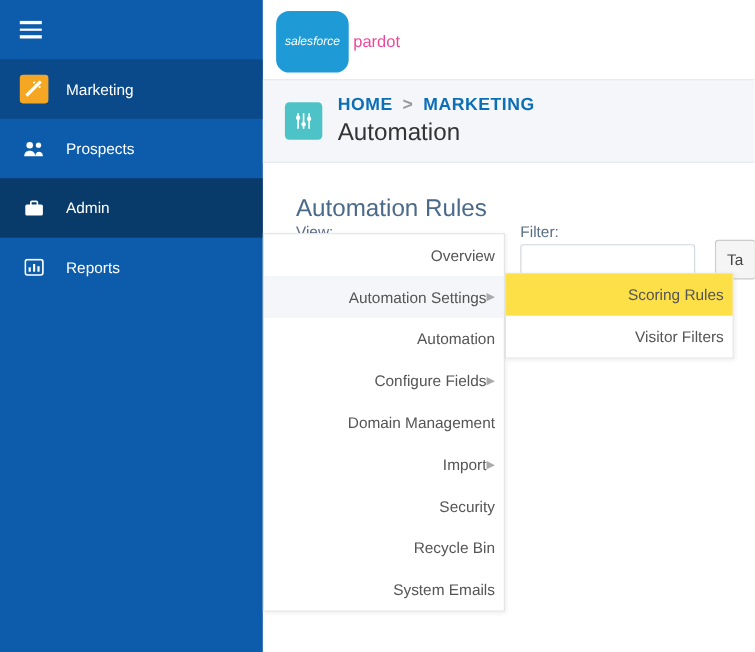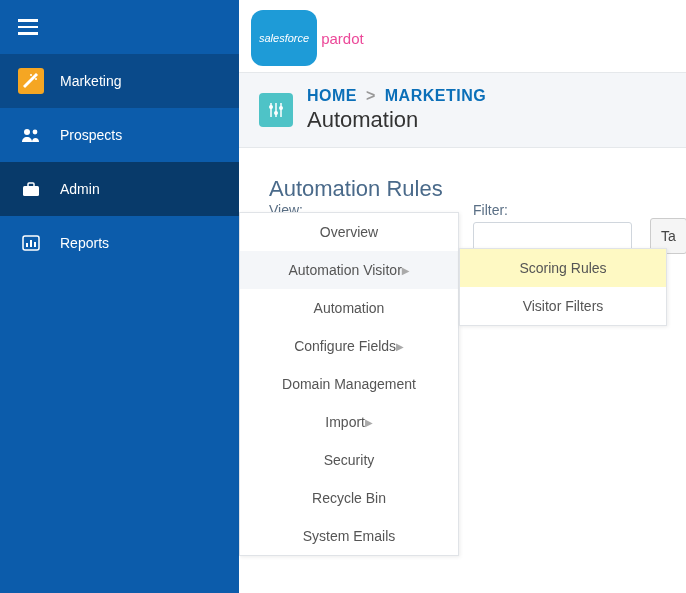--- a/index.html
+++ b/index.html
@@ -33,26 +33,26 @@
   .section-title { font-size: 22px; color: #4a6a8a; font-weight: 300; }
   .filters { display: flex; gap: 18px; }
   .filter-group { display: flex; flex-direction: column; }
   .filter-label { font-size: 14px; color: #5a6f85; margin-bottom: 4px; }
   .filter-input { border: 1px solid #d0d6dd; border-radius: 3px; height: 32px; padding: 0 8px; font-size: 14px; }
   .view-input { width: 186px; }
   .filter-input2 { width: 159px; }
   .taskbtn { border: 1px solid #ccc; background: #f5f5f5; height: 36px; padding: 0 10px; border-radius: 3px; font-size: 14px; color: #444; align-self: flex-end; }
   
   .flyout { position: absolute; top: 212px; left: 239px; width: 220px; background: #fff; border: 1px solid #e0e3e7; box-shadow: 1px 1px 4px rgba(0,0,0,0.08); z-index: 10; }
-  .flyout-item { padding: 11px 8px; font-size: 14px; color: #555; cursor: pointer; display:flex; justify-content: center; align-items: center; }
+  .flyout-item { padding: 11px 8px; font-size: 14px; color: #555; cursor: pointer; display:flex; justify-content: flex-end; align-items: center; }
   .flyout-item.hover { background: #f4f6f9; }
   .flyout-item .chev { color: #aaa; font-size: 10px; }
   
   .flyout2 { position: absolute; top: 248px; left: 459px; width: 208px; background: #fff; border: 1px solid #e0e3e7; box-shadow: 1px 1px 4px rgba(0,0,0,0.08); z-index: 11; }
-  .flyout2 .flyout-item.hover { background: #fef9c3; }
+  .flyout2 .flyout-item.hover { background: #fde047; }
   
   svg { display: block; }
 </style>
 </head>
 <body>
 
 <div class="app">
   <div class="sidebar">
     <div class="hamburger">
       <span></span>
@@ -148,21 +148,21 @@
       </div>
     </div>
   </div>
 </div>
 
 <div class="flyout">
   <div class="flyout-item">
       <span>Overview</span>
     </div>
   <div class="flyout-item hover">
-      <span>Automation Visitor</span>
+      <span>Automation Settings</span>
       <span class="chev">▶</span>
     </div>
   <div class="flyout-item">
       <span>Automation</span>
     </div>
   <div class="flyout-item">
       <span>Configure Fields</span>
       <span class="chev">▶</span>
     </div>
   <div class="flyout-item">

